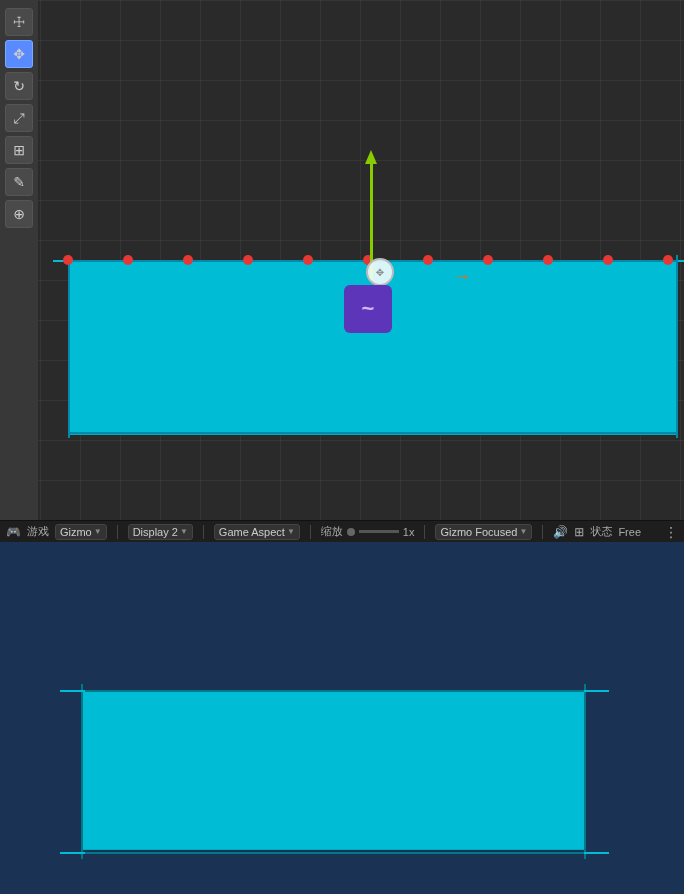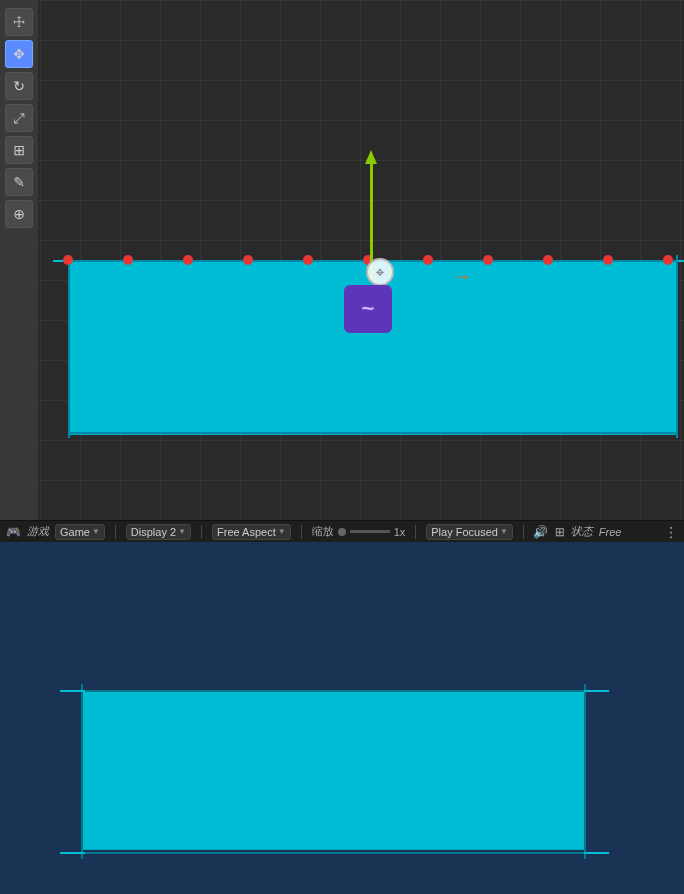--- a/index.html
+++ b/index.html
@@ -216,21 +216,20 @@
       z-index: 20;
     }
 
     .statusbar-item {
       display: flex;
       align-items: center;
       gap: 3px;
       color: #aaa;
       font-size: 11px;
       cursor: pointer;
-      font-style: italic;
     }
 
     .statusbar-icon {
       color: #aaa;
       font-size: 12px;
     }
 
     .statusbar-dropdown {
       display: flex;
       align-items: center;
@@ -449,51 +448,51 @@
     </div>
 
   </div>
 </div>
 
 <div class="statusbar">
   <span class="statusbar-icon">🎮</span>
   <span class="statusbar-item">游戏</span>
 
   <div class="statusbar-dropdown">
-    <span>Game</span>
+    <span>Gizmo</span>
     <span class="arrow">▼</span>
   </div>
 
   <div class="separator"></div>
 
   <div class="statusbar-dropdown">
     <span>Display 2</span>
     <span class="arrow">▼</span>
   </div>
 
   <div class="separator"></div>
 
   <div class="statusbar-dropdown">
-    <span>Free Aspect</span>
+    <span>Game Aspect</span>
     <span class="arrow">▼</span>
   </div>
 
   <div class="separator"></div>
 
   <div class="zoom-control">
     <span>缩放</span>
     <div class="zoom-dot"></div>
     <span style="width:40px; height:3px; background:#555; display:inline-block; vertical-align:middle;"></span>
     <span>1x</span>
   </div>
 
   <div class="separator"></div>
 
   <div class="statusbar-dropdown">
-    <span>Play Focused</span>
+    <span>Gizmo Focused</span>
     <span class="arrow">▼</span>
   </div>
 
   <div class="separator"></div>
 
   <span class="statusbar-icon">🔊</span>
   <span class="statusbar-icon">⊞</span>
   <span class="statusbar-item">状态</span>
   <span class="statusbar-item">Free</span>
   <span style="margin-left:auto; color:#aaa; font-size:14px; cursor:pointer;">⋮</span>

